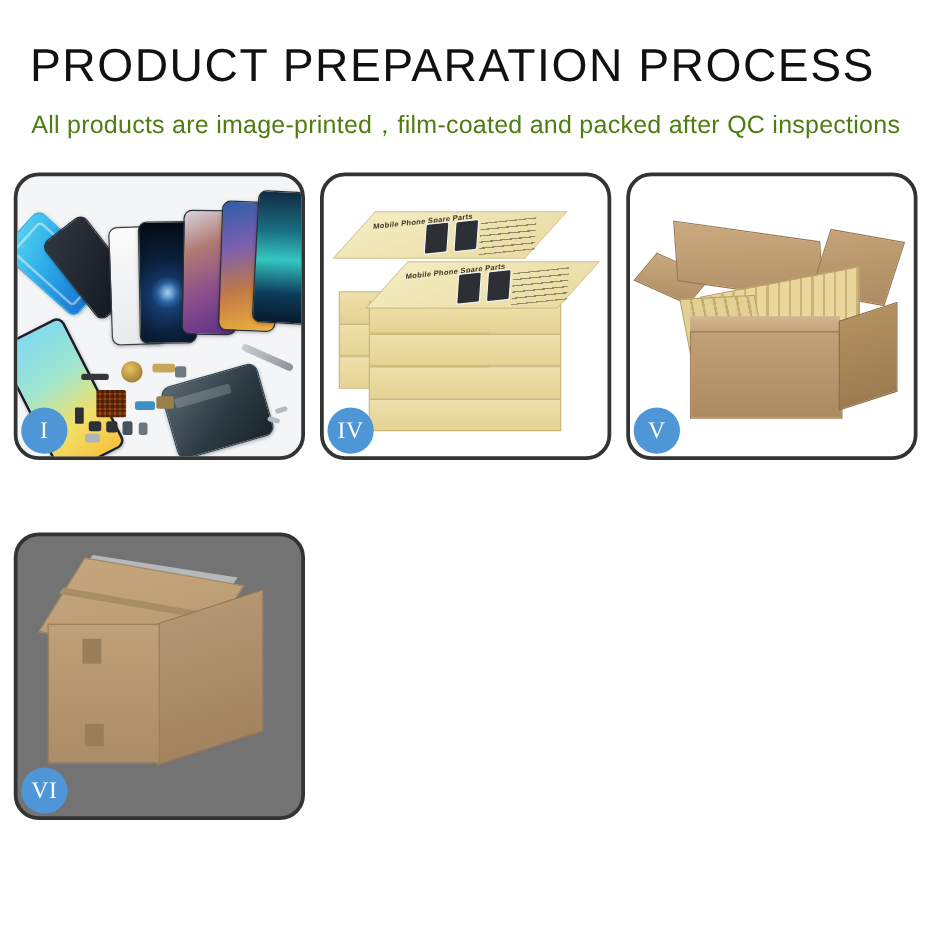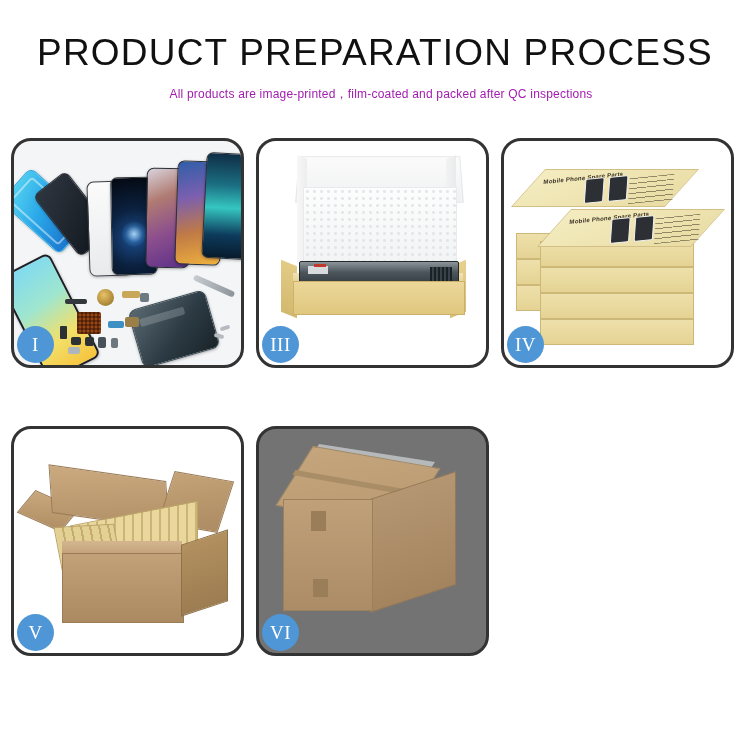--- a/index.html
+++ b/index.html
@@ -13,41 +13,41 @@
     height: 750px;
     overflow: hidden;
     font-family: "Liberation Sans", sans-serif;
     color: #151515;
     position: relative;
   }
 
   
   .header {
     width: 100%;
-    text-align: center;
     padding-top: 34px;
     box-sizing: border-box;
+    padding-left: 24px;
   }
   .title {
     font-family: "Liberation Sans", sans-serif;
     font-size: 37px;
     font-weight: 400;
     letter-spacing: 1.2px;
     line-height: 1.05;
     color: #111111;
     margin: 0;
     white-space: nowrap;
   }
   .subtitle {
     font-family: "Liberation Sans", sans-serif;
-    font-size: 12px;
+    font-size: 20px;
     font-weight: 400;
     letter-spacing: 0.2px;
-    color: #a21caf;
-    margin: 13px 0 0 12px;
+    color: #4d7c0f;
+    margin: 13px 0 0 1px;
     white-space: nowrap;
   }
 
   
   .grid {
     position: absolute;
     top: 138px;
     left: 11px;
     width: 728px;
     display: grid;
@@ -455,42 +455,20 @@
         <div class="chip s6"></div>
         <div class="chip tool"></div>
         <div class="chip scr1"></div>
         <div class="chip scr2"></div>
       </div>
     </div>
     <div class="badge">I</div>
   </div>
 
 
-  <div class="panel p3">
-    <div class="panel-inner">
-      <div style="position:absolute;inset:0;">
-        <div class="lidback"></div>
-        <div class="lidflapL"></div>
-        <div class="lidflapR"></div>
-        <div class="foam">
-          <div class="foamtex"></div>
-        </div>
-        <div class="kraft-left"></div>
-        <div class="kraft-right"></div>
-        <div class="kraft-rim"></div>
-        <div class="prod">
-          <div class="sticker"></div>
-          <div class="redmark"></div>
-          <div class="conn"></div>
-        </div>
-        <div class="kraft-front"></div>
-      </div>
-    </div>
-    <div class="badge">III</div>
-  </div>
 
   <div class="panel p4">
     <div class="panel-inner">
       <div class="stack">
 
         <div class="sbox" style="left:6px; top:126px; width:118px; height:24px;"></div>
         <div class="sbox" style="left:6px; top:100px; width:118px; height:24px;"></div>
         <div class="sbox" style="left:6px; top:74px; width:118px; height:24px;"></div>
 
         <div class="sbox" style="left:30px; top:160px; width:152px; height:24px;"></div>

